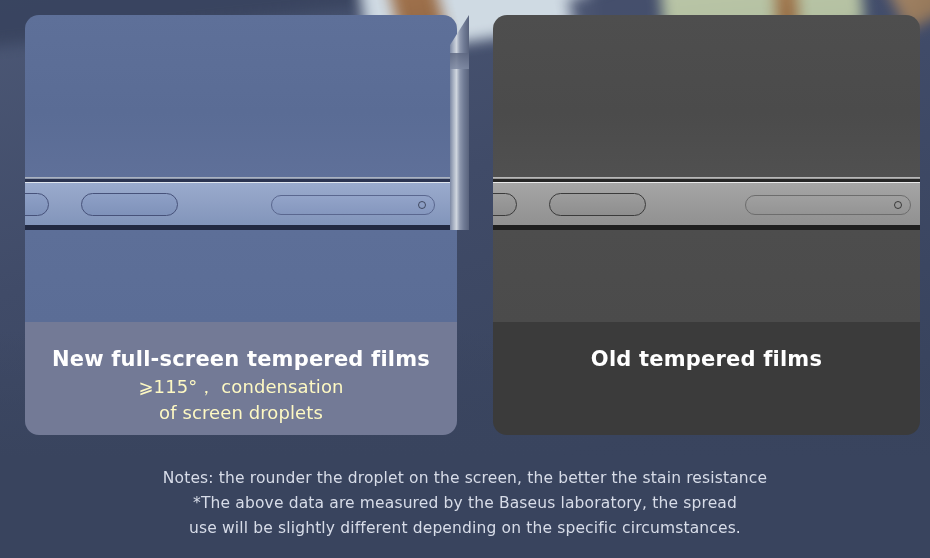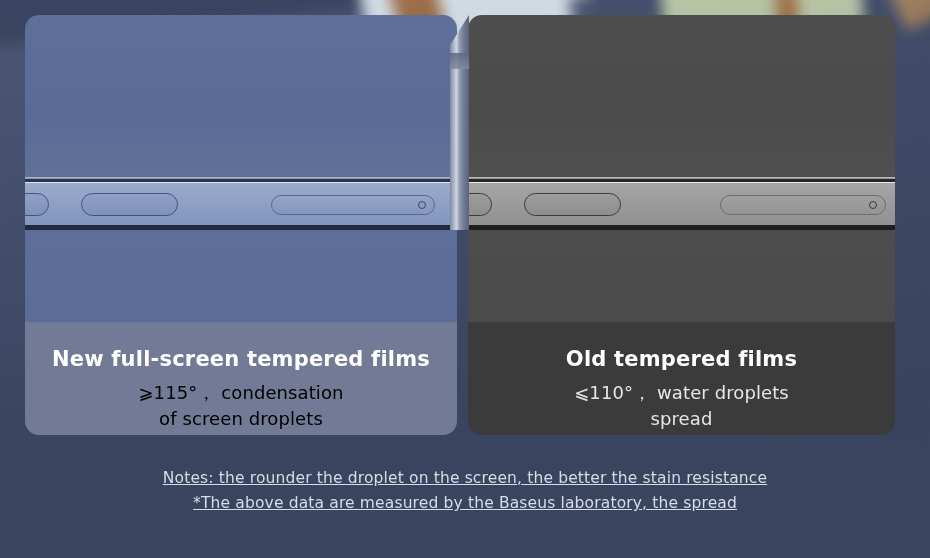--- a/index.html
+++ b/index.html
@@ -49,21 +49,21 @@
   }
 
   
   .cards{ position:absolute; left:0; top:0; width:930px; height:440px; }
 
   .card{
     position:absolute; top:15px; height:420px;
     border-radius:14px; overflow:hidden;
   }
   .card-left { left:25px;  width:432px; }
-  .card-right{ left:468px; width:427px; }
+  .card-right{ left:493px; width:427px; }
 
   .photo{ position:absolute; left:0; right:0; top:0; height:307px; overflow:hidden; }
 
   
   .glass{ position:absolute; left:0; right:0; top:0; height:162px; }
   .card-left  .glass{ background:linear-gradient(180deg,#5e7099 0%,#5a6c95 60%,#5f7099 100%); }
   .card-right .glass{ background:linear-gradient(180deg,#4e4e4e 0%,#4b4b4b 60%,#505050 100%); }
 
   .edge-hi{ position:absolute; left:0; right:0; height:2px; }
   .edge-hi.a{ top:162px; }
@@ -163,35 +163,35 @@
   
   .caption{
     position:absolute; left:0; right:0; top:307px; bottom:0;
     padding-top:25px; text-align:center;
   }
   .card-left  .caption{ background:#737a96; }
   .card-right .caption{ background:#3b3b3b; }
 
   .cap-title{
     font-size:21px; font-weight:700; color:#ffffff;
-    letter-spacing:.2px; margin-bottom:9px;
+    letter-spacing:.2px; margin-bottom:3px;
   }
   .cap-sub{
-    font-size:18px; font-weight:400; color:#000000; line-height:1.42;
+    font-size:18px; font-weight:400; color:#fef9c3; line-height:1.42;
     letter-spacing:.1px;
   }
   .card-right .cap-sub{ color:#e6e6e6; }
 
   
   .notes{
     position:absolute; left:0; right:0; top:466px;
     text-align:center; color:#d7dce8;
     font-size:15.5px; line-height:1.62; letter-spacing:.15px;
   }
-  .notes div{ white-space:nowrap;text-decoration:underline; }
+  .notes div{ white-space:nowrap; }
 </style>
 </head>
 <body>
 
 <div id="backdrop">
   <div class="bg-base"></div>
   <div class="shape sh-dark1"></div>
   <div class="shape sh-white"></div>
   <div class="shape sh-wood1"></div>
   <div class="shape sh-navy-right"></div>
@@ -242,24 +242,21 @@
       <div class="btn-pill btn-a"></div>
       <div class="btn-pill btn-b"></div>
       <div class="sim-tray" style="left:252px;width:166px;">
         <span class="sim-hole"></span>
       </div>
       <div class="rail-shadow"></div>
       <div class="body-lower"></div>
     </div>
     <div class="caption">
       <div class="cap-title">Old tempered films</div>
-      <div class="cap-sub">
-        <div>⩽110°，  water droplets</div>
-        <div>spread</div>
-      </div>
     </div>
   </div>
 </div>
 
 <div class="notes">
   <div>Notes: the rounder the droplet on the screen, the better the stain resistance</div>
   <div>*The above data are measured by the Baseus laboratory, the spread</div>
+  <div>use will be slightly different depending on the specific circumstances.</div>
 </div>
 
 </body></html>

